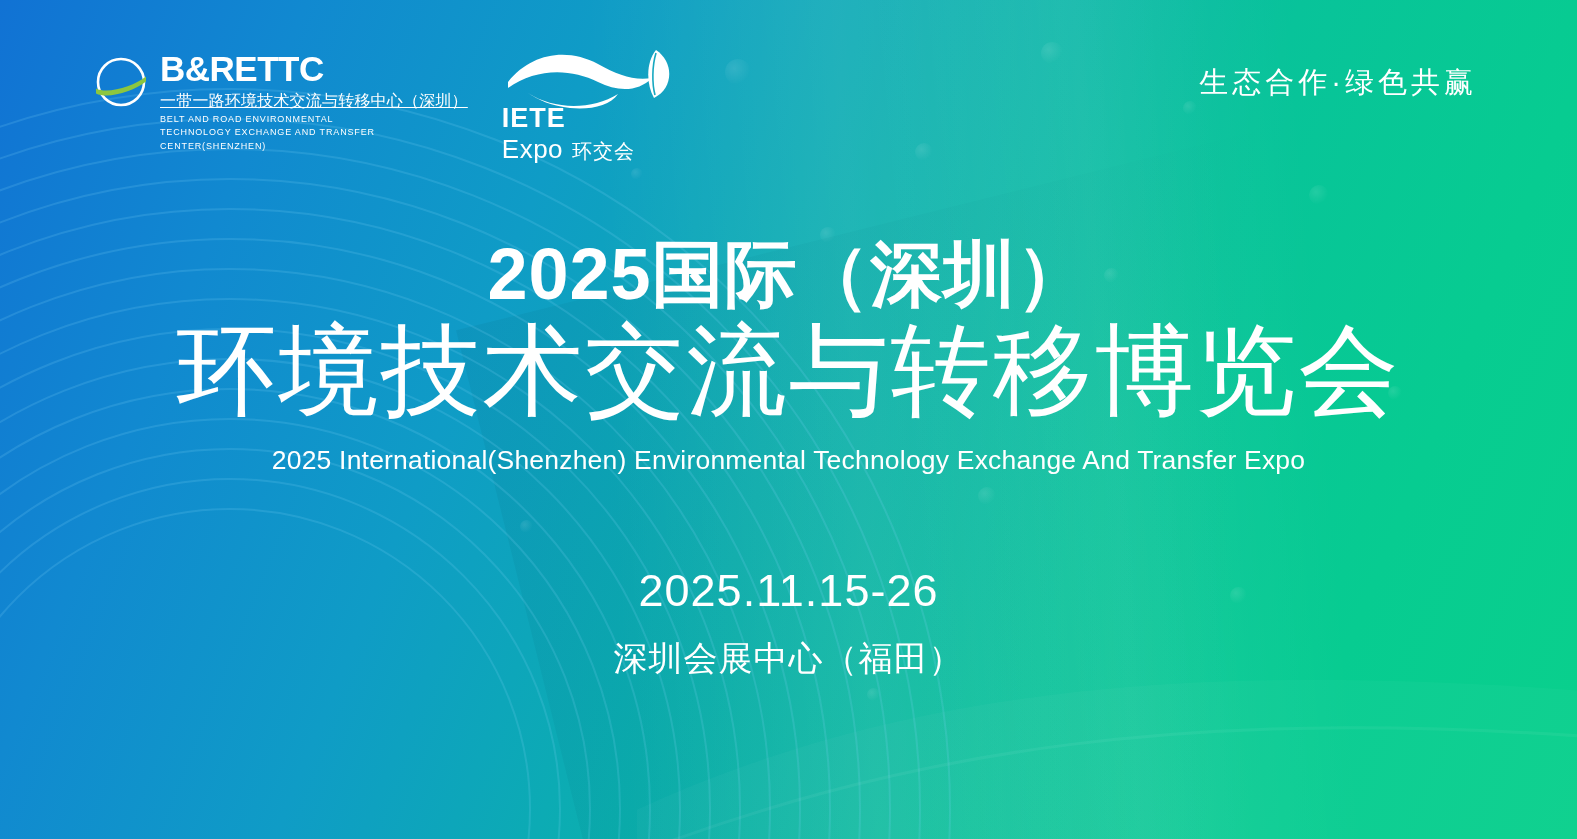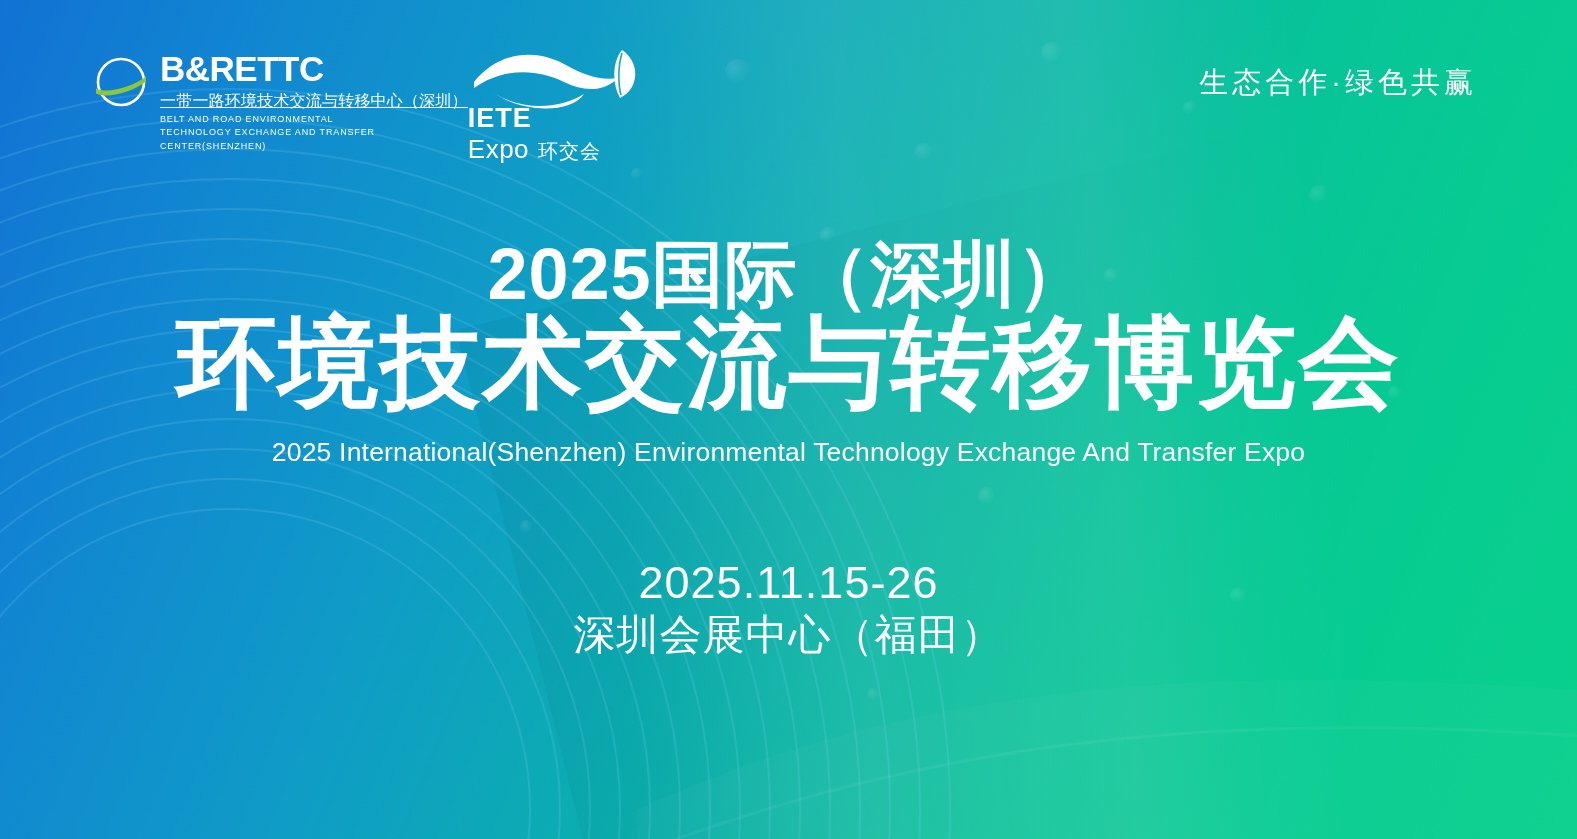--- a/index.html
+++ b/index.html
@@ -84,21 +84,21 @@
     position:absolute; display:block; border-radius:50%;
     background:radial-gradient(circle at 35% 35%, rgba(255,255,255,.22), rgba(255,255,255,0) 70%);
   }
 
   
   .header{
     position:absolute; top:0; left:0; right:0; height:200px;
     display:flex; align-items:center; justify-content:space-between;
     padding:0 100px 0 92px;
   }
-  .logos{ display:flex; align-items:center; }
+  .logos{ display:flex; align-items:center; gap:34px; }
 
   
   .brettc{ display:flex; align-items:flex-start; gap:10px; padding-top:4px; }
   .brettc-mark{ width:58px; height:56px; flex:none; margin-top:4px; }
   .brettc-mark svg{ width:100%; height:100%; display:block; }
   .brettc-txt{ display:flex; flex-direction:column; }
   .brettc-word{
     color:#fff; font-weight:bold; font-size:35px; line-height:1;
     letter-spacing:-0.5px; font-family:"Liberation Sans",sans-serif;
   }
@@ -139,36 +139,36 @@
     position:absolute; left:0; right:0; top:238px;
     display:flex; flex-direction:column; align-items:center;
     text-align:center;
   }
   .title1{
     color:#fff; font-weight:bold; font-size:72px; line-height:1.02;
     letter-spacing:1px; white-space:nowrap;
     font-family:"Liberation Sans","DejaVu Sans",sans-serif;
   }
   .title2{
-    color:#fff; font-weight:bold; font-size:100px; line-height:1.02;
-    letter-spacing:2px; white-space:nowrap; 
+    color:#fff; font-weight:normal; font-size:100px; line-height:1.02;
+    letter-spacing:2px; white-space:nowrap; margin-top:8px;
     font-family:"Liberation Sans","DejaVu Sans",sans-serif;
   }
   .subtitle{
     color:#fff; font-size:26.5px; line-height:1.2;
     letter-spacing:.2px; white-space:nowrap; margin-top:24px;
     font-weight:400;
   }
   .date{
     color:#fff; font-size:45px; line-height:1.15;
     letter-spacing:1px; margin-top:88px; white-space:nowrap;
   }
   .venue{
-    color:#fff; font-size:42px; line-height:1.15;
-    letter-spacing:1px; margin-top:2px; white-space:nowrap;
+    color:#fff; font-size:34px; line-height:1.15;
+    letter-spacing:1px; margin-top:22px; white-space:nowrap;
   }
 </style>
 </head>
 <body>
 
 <div class="banner">
 
   <div class="wedge-a"></div>
   <div class="wedge-b"></div>
   <div class="facet"></div>

